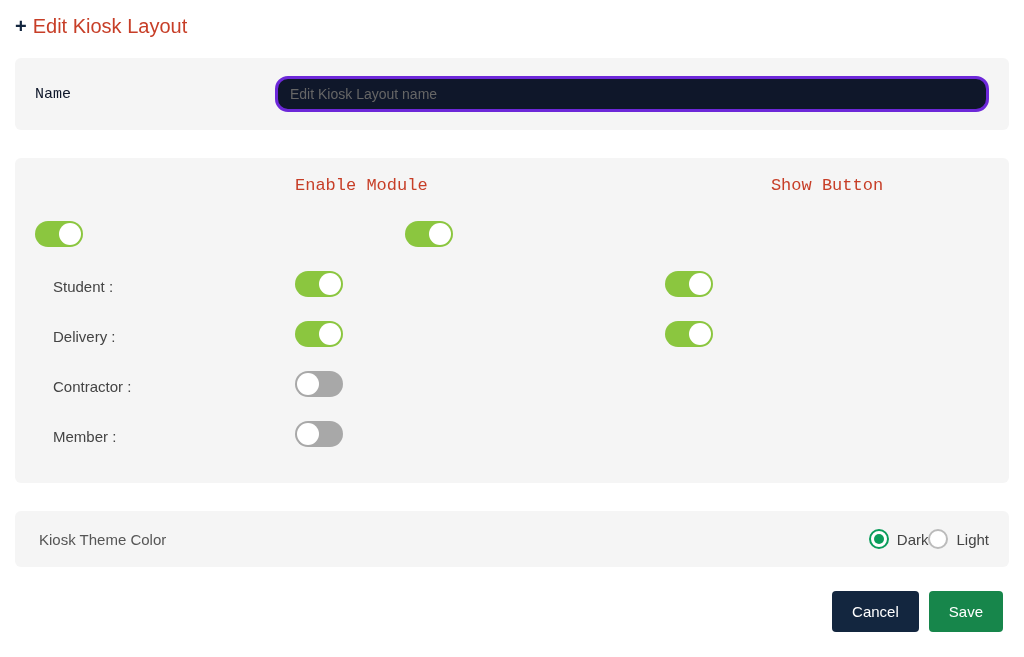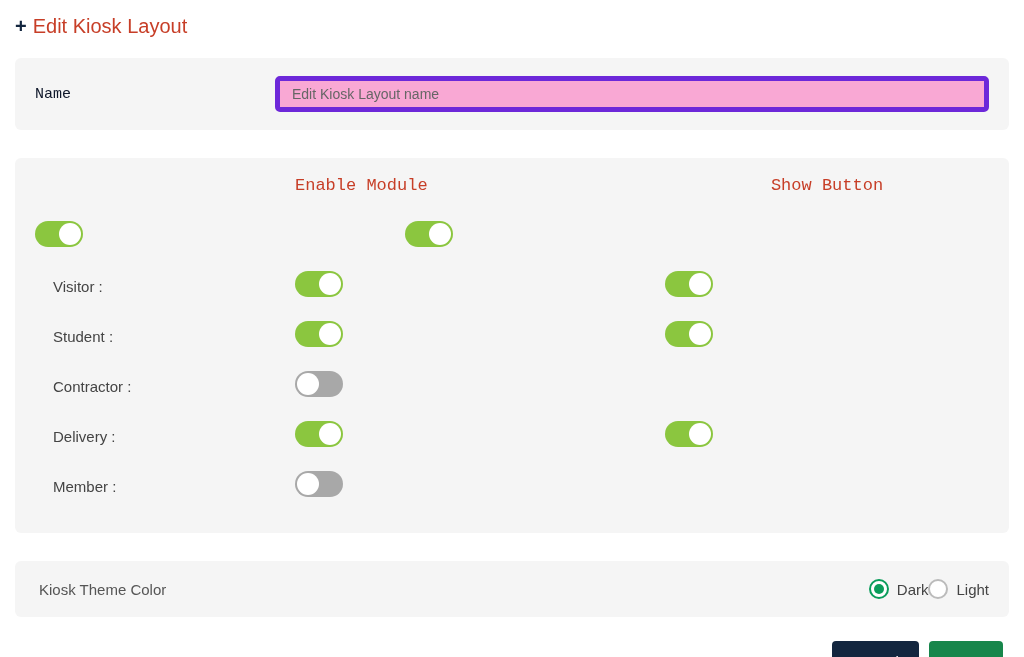--- a/index.html
+++ b/index.html
@@ -38,26 +38,26 @@
     }
     .name-row label {
       width: 240px;
       color: #0f172a;
       font-size: 15px;
       font-family: Liberation Mono, monospace;
     }
     .name-row input {
       flex: 1;
       height: 36px;
-      border: 5px solid #6d28d9;
-      border-radius: 5px;
+      border: 3px solid #6d28d9;
+      border-radius: 13px;
       padding: 0 12px;
       font-size: 14px;
       color: #666;
-      background: #f9a8d4;
+      background: #0f172a;
     }
     .modules-panel {
       background: #f5f5f5;
       border-radius: 6px;
       padding: 18px 20px 22px 20px;
       margin-bottom: 28px;
     }
     .modules-header {
       display: flex;
       margin-bottom: 16px;
@@ -191,38 +191,33 @@
     <div class="spacer"></div>
     <div class="col-title col1">Enable Module</div>
     <div class="col-title col2">Show Button</div>
   </div>
   <div id="modules-rows">
       <div class="module-row">
         <div class="toggle-cell1"><div class="toggle on"><div class="knob"></div></div></div>
         <div class="toggle-cell2"><div class="toggle on"><div class="knob"></div></div></div>
       </div>
       <div class="module-row">
-        <div class="label">Visitor :</div>
-        <div class="toggle-cell1"><div class="toggle on"><div class="knob"></div></div></div>
-        <div class="toggle-cell2"><div class="toggle on"><div class="knob"></div></div></div>
-      </div>
-      <div class="module-row">
         <div class="label">Student :</div>
         <div class="toggle-cell1"><div class="toggle on"><div class="knob"></div></div></div>
         <div class="toggle-cell2"><div class="toggle on"><div class="knob"></div></div></div>
       </div>
       <div class="module-row">
+        <div class="label">Delivery :</div>
+        <div class="toggle-cell1"><div class="toggle on"><div class="knob"></div></div></div>
+        <div class="toggle-cell2"><div class="toggle on"><div class="knob"></div></div></div>
+      </div>
+      <div class="module-row">
         <div class="label">Contractor :</div>
         <div class="toggle-cell1"><div class="toggle off"><div class="knob"></div></div></div>
         <div class="toggle-cell2"></div>
-      </div>
-      <div class="module-row">
-        <div class="label">Delivery :</div>
-        <div class="toggle-cell1"><div class="toggle on"><div class="knob"></div></div></div>
-        <div class="toggle-cell2"><div class="toggle on"><div class="knob"></div></div></div>
       </div>
       <div class="module-row">
         <div class="label">Member :</div>
         <div class="toggle-cell1"><div class="toggle off"><div class="knob"></div></div></div>
         <div class="toggle-cell2"></div>
       </div>
     </div>
 </div>
 
 <div class="theme-panel">

